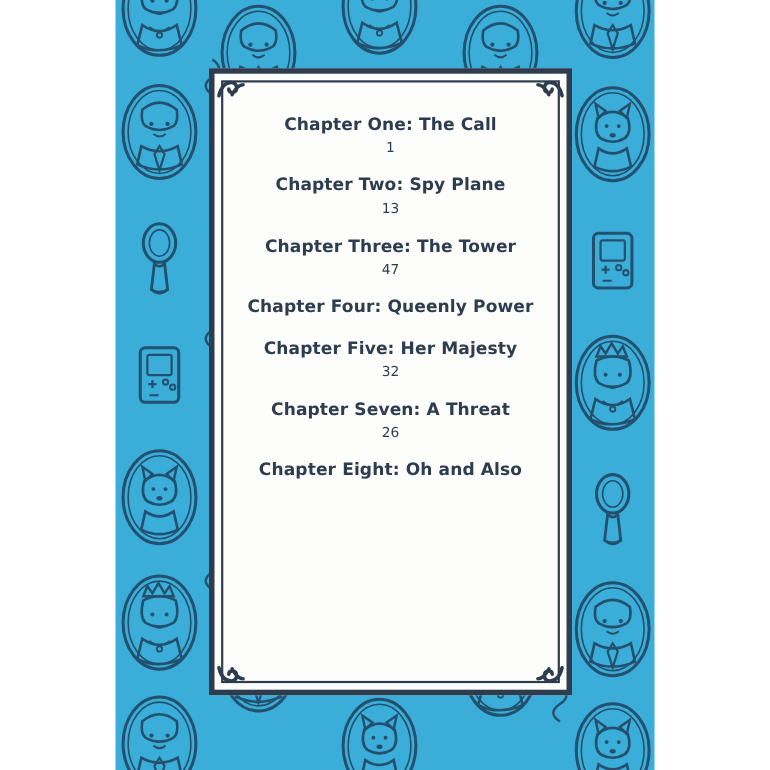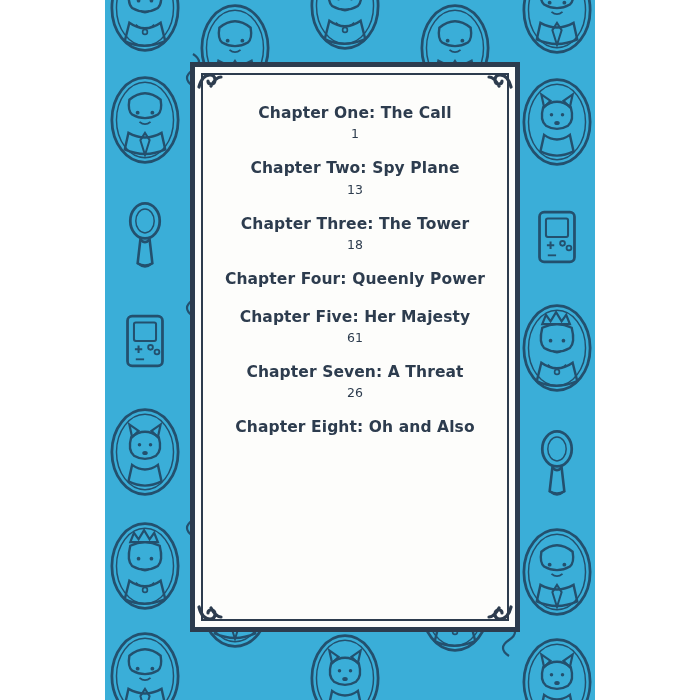--- a/index.html
+++ b/index.html
@@ -334,28 +334,28 @@
         <div class="toc-entry">
           <div class="toc-title">Chapter One: The Call</div>
           <div class="toc-page">1</div>
         </div>
         <div class="toc-entry">
           <div class="toc-title">Chapter Two: Spy Plane</div>
           <div class="toc-page">13</div>
         </div>
         <div class="toc-entry">
           <div class="toc-title">Chapter Three: The Tower</div>
-          <div class="toc-page">18</div>
+          <div class="toc-page">47</div>
         </div>
         <div class="toc-entry">
           <div class="toc-title">Chapter Four: Queenly Power</div>
         </div>
         <div class="toc-entry">
           <div class="toc-title">Chapter Five: Her Majesty</div>
-          <div class="toc-page">61</div>
+          <div class="toc-page">32</div>
         </div>
         <div class="toc-entry">
           <div class="toc-title">Chapter Seven: A Threat</div>
           <div class="toc-page">26</div>
         </div>
         <div class="toc-entry">
           <div class="toc-title">Chapter Eight: Oh and Also</div>
         </div>
       </div>
     </div>

